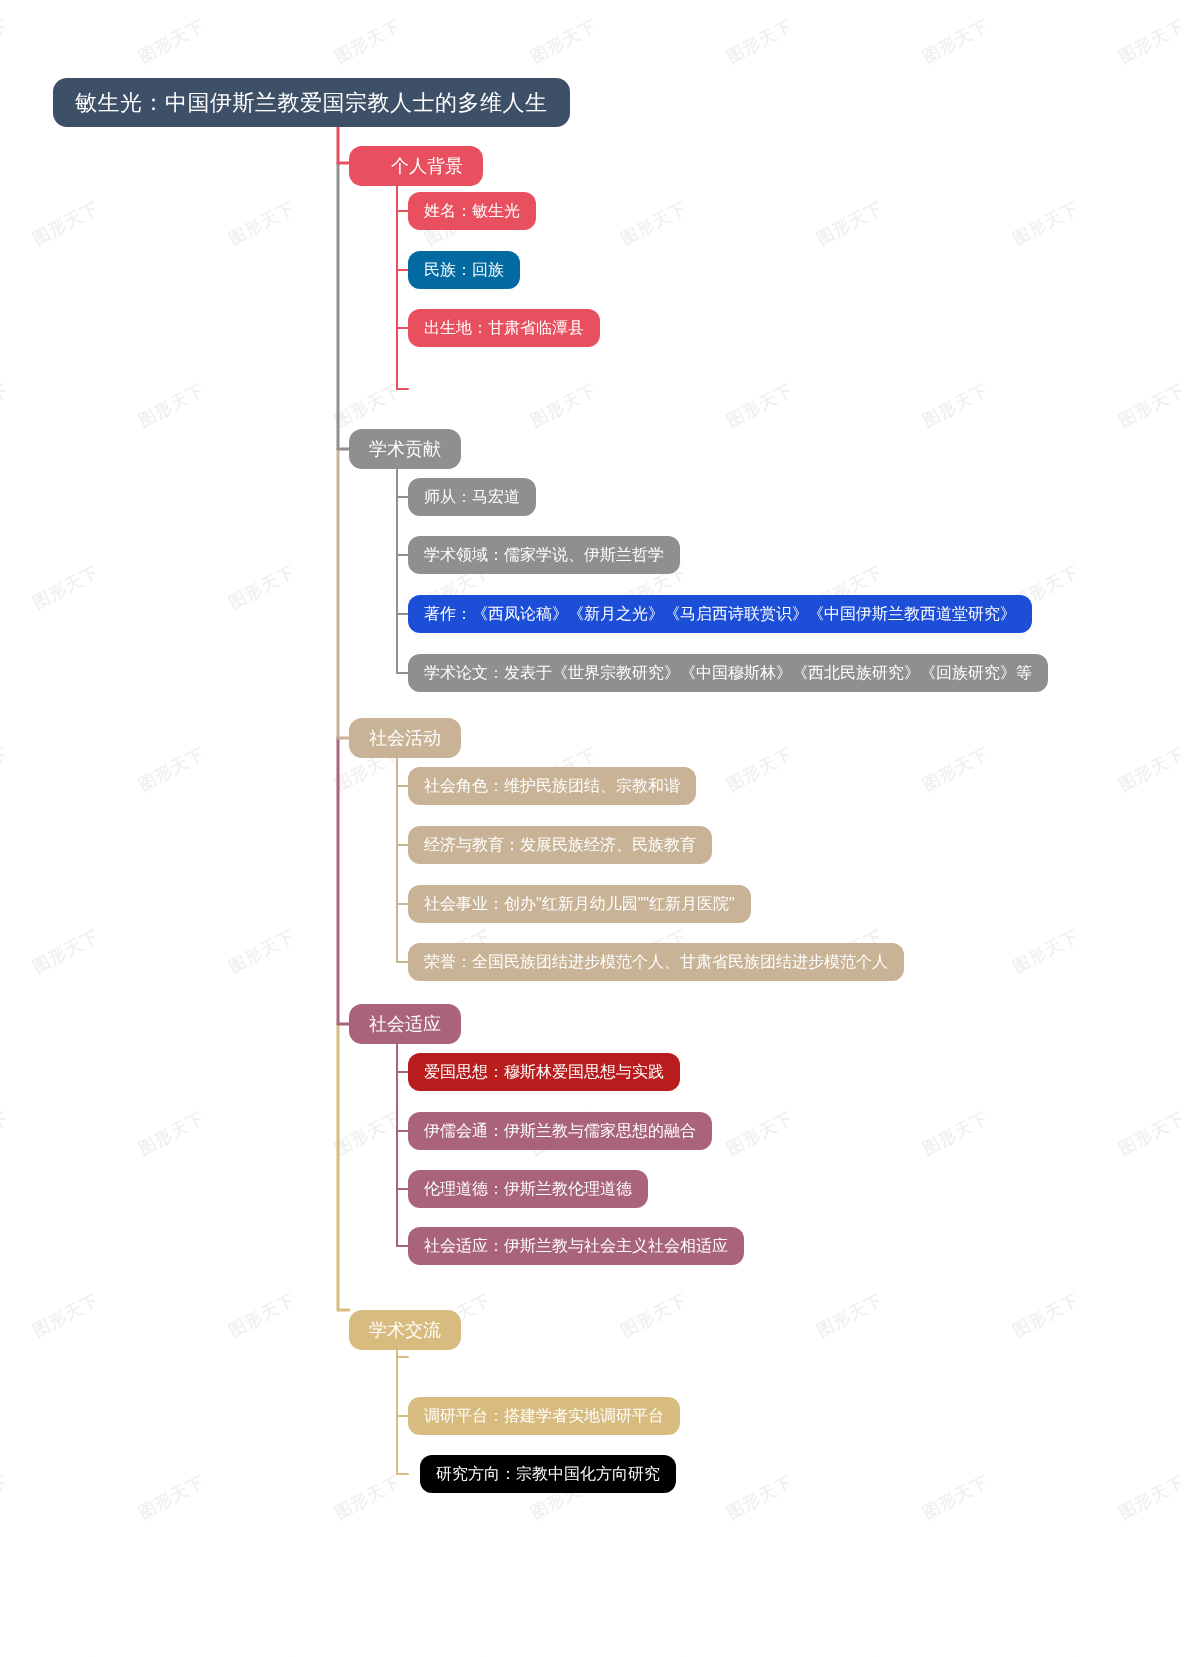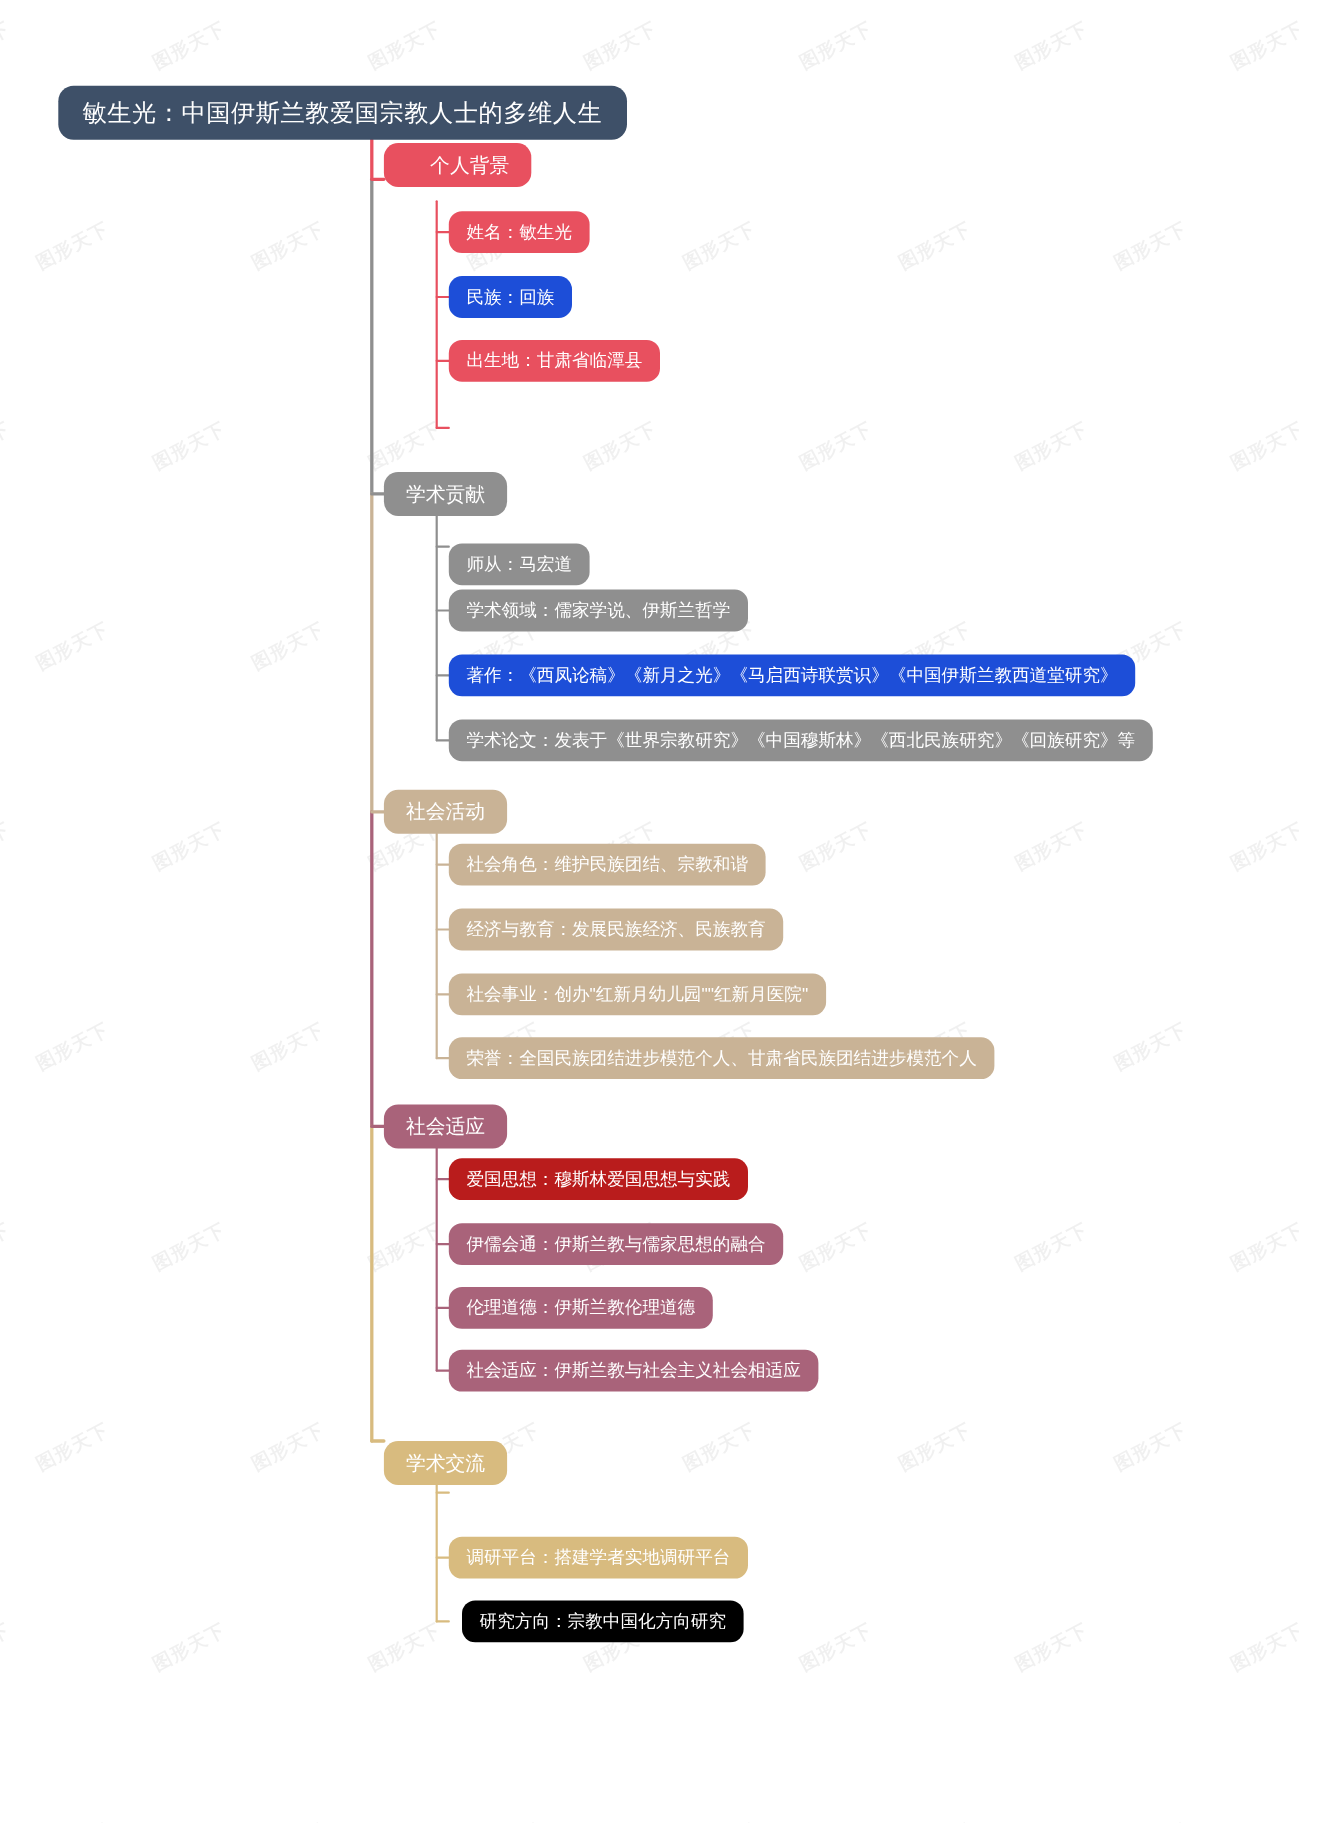--- a/index.html
+++ b/index.html
@@ -162,26 +162,26 @@
     <path d="M 397 1246 L 408 1246" stroke="#a9637a" stroke-width="2" fill="none" stroke-linecap="round"></path>
     <path d="M 338 1310 L 349 1310" stroke="#d8bb7f" stroke-width="3" fill="none" stroke-linecap="round"></path>
     <path d="M 397 1330 L 397 1474" stroke="#d8bb7f" stroke-width="2" fill="none" stroke-linecap="round"></path>
     <path d="M 397 1357 L 408 1357" stroke="#d8bb7f" stroke-width="2" fill="none" stroke-linecap="round"></path>
     <path d="M 397 1416 L 408 1416" stroke="#d8bb7f" stroke-width="2" fill="none" stroke-linecap="round"></path>
     <path d="M 397 1474 L 408 1474" stroke="#d8bb7f" stroke-width="2" fill="none" stroke-linecap="round"></path>
   </svg>
 
 <div id="map">
   <div class="node root">敏生光：中国伊斯兰教爱国宗教人士的多维人生</div>
-<div class="node branch" style="left: 349px; top: 130px; background: rgb(232, 80, 95); padding-left: 42px;">个人背景</div>
+<div class="node branch" style="left: 349px; top: 146px; background: rgb(232, 80, 95); padding-left: 42px;">个人背景</div>
     <div class="node leaf" style="left: 408px; top: 192px; background: rgb(232, 80, 95);">姓名：敏生光</div>
-    <div class="node leaf" style="left: 408px; top: 251px; background: #1d4ed8;">民族：回族</div>
+    <div class="node leaf" style="left: 408px; top: 251px; background: #0369a1;">民族：回族</div>
     <div class="node leaf" style="left: 408px; top: 309px; background: rgb(232, 80, 95);">出生地：甘肃省临潭县</div>
     <div class="node branch" style="left: 349px; top: 429px; background: rgb(143, 143, 143);">学术贡献</div>
-    <div class="node leaf" style="left: 408px; top: 478px; background: rgb(143, 143, 143); margin-top: 16px;">师从：马宏道</div>
+    <div class="node leaf" style="left: 408px; top: 478px; background: rgb(143, 143, 143);">师从：马宏道</div>
     <div class="node leaf" style="left: 408px; top: 536px; background: rgb(143, 143, 143);">学术领域：儒家学说、伊斯兰哲学</div>
     <div class="node leaf" style="left: 408px; top: 595px; background: #1d4ed8;">著作：《西凤论稿》《新月之光》《马启西诗联赏识》《中国伊斯兰教西道堂研究》</div>
     <div class="node leaf" style="left: 408px; top: 654px; background: rgb(143, 143, 143);">学术论文：发表于《世界宗教研究》《中国穆斯林》《西北民族研究》《回族研究》等</div>
     <div class="node branch" style="left: 349px; top: 718px; background: rgb(201, 179, 150);">社会活动</div>
     <div class="node leaf" style="left: 408px; top: 767px; background: rgb(201, 179, 150);">社会角色：维护民族团结、宗教和谐</div>
     <div class="node leaf" style="left: 408px; top: 826px; background: rgb(201, 179, 150);">经济与教育：发展民族经济、民族教育</div>
     <div class="node leaf" style="left: 408px; top: 885px; background: rgb(201, 179, 150);">社会事业：创办"红新月幼儿园""红新月医院"</div>
     <div class="node leaf" style="left: 408px; top: 943px; background: rgb(201, 179, 150);">荣誉：全国民族团结进步模范个人、甘肃省民族团结进步模范个人</div>
     <div class="node branch" style="left: 349px; top: 1004px; background: rgb(169, 99, 122);">社会适应</div>
     <div class="node leaf" style="left: 408px; top: 1053px; background: #b91c1c;">爱国思想：穆斯林爱国思想与实践</div>

